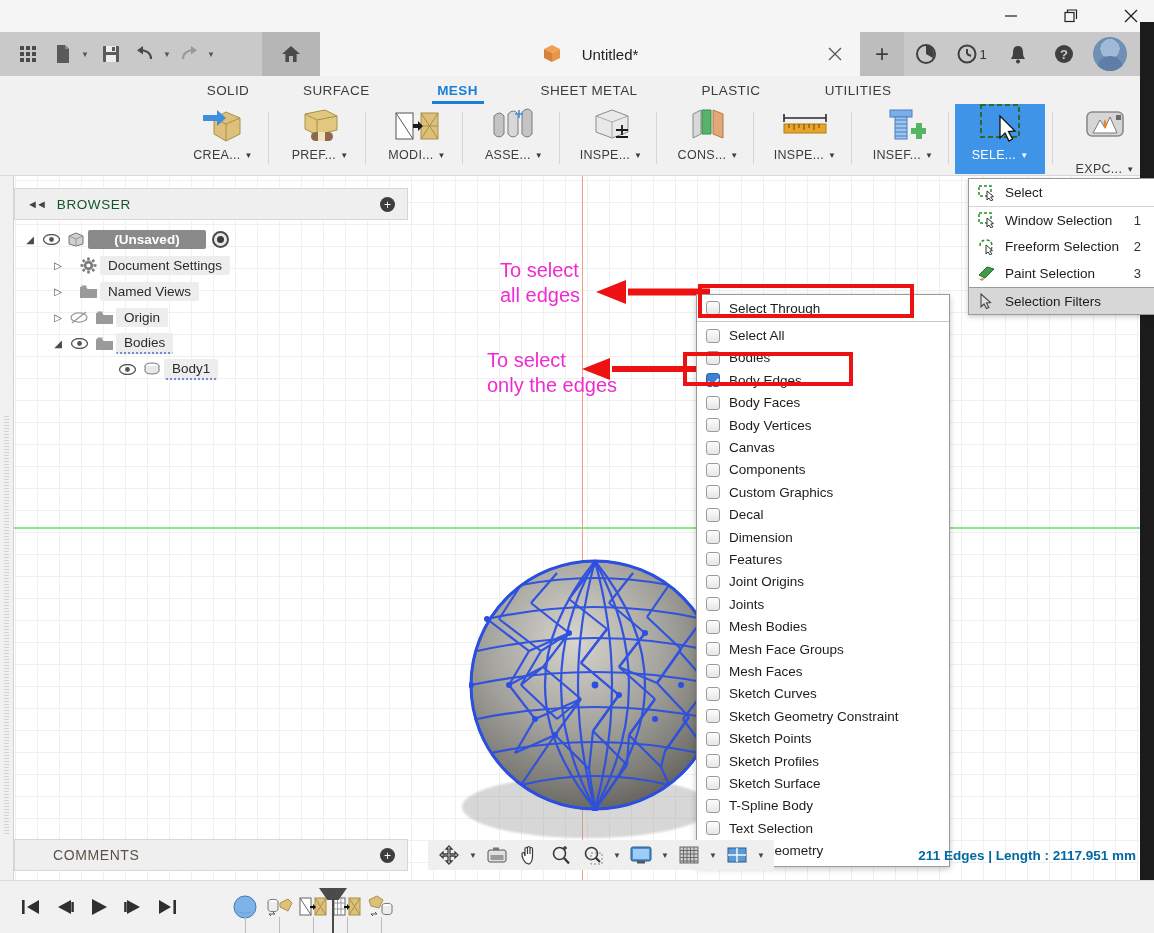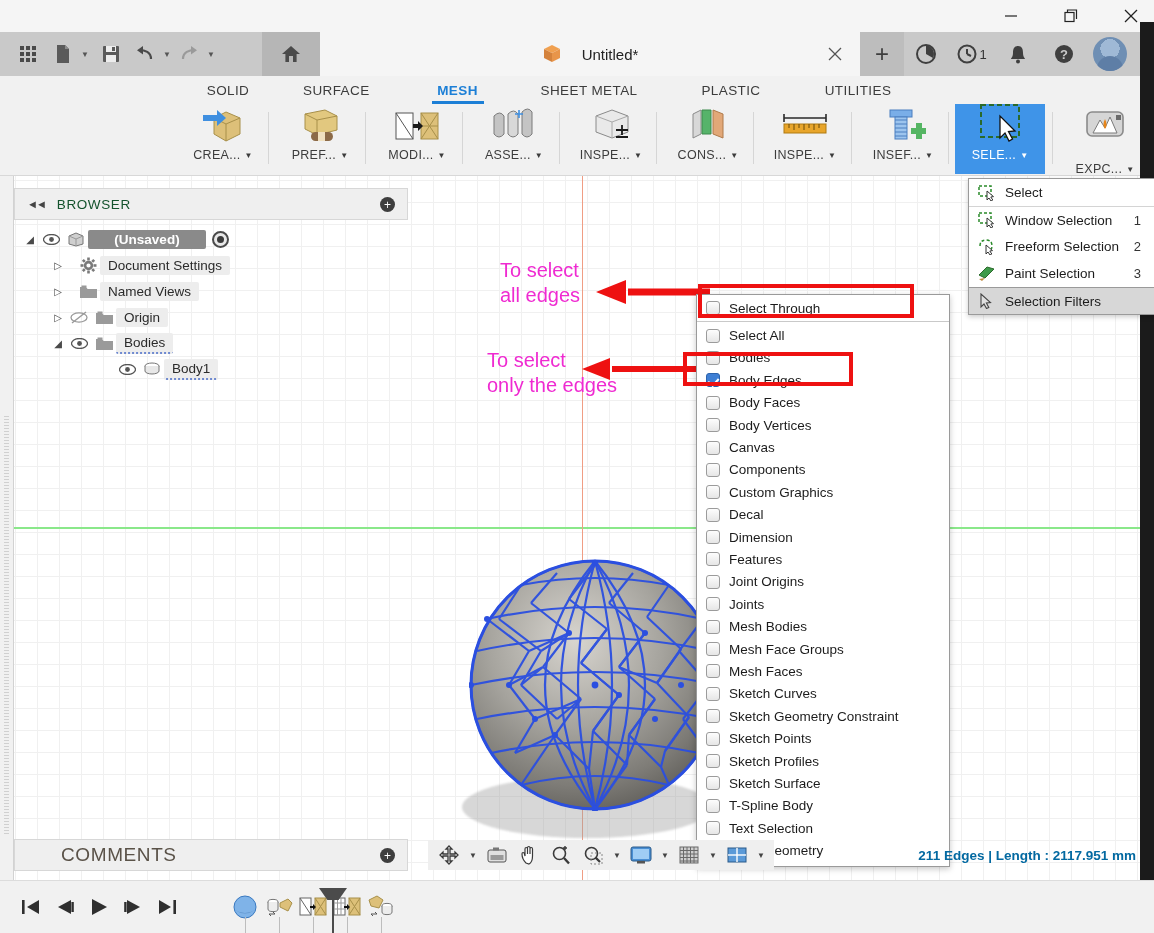--- a/index.html
+++ b/index.html
@@ -210,21 +210,21 @@
   
   .redbox { position: absolute; border: 4px solid #ee1111; }
   .arrow-svg { position: absolute; }
 
   
   .comments {
     position: absolute; left: 14px; top: 839px; width: 394px; height: 32px;
     background: #efefef; border: 1px solid #d7d7d7;
     display: flex; align-items: center; padding: 0 12px;
   }
-  .comments .ctitle { font-size: 19px; color: #5a5248; letter-spacing: .6px; margin-left: 34px;}
+  .comments .ctitle { font-size: 14px; color: #5a5248; letter-spacing: .6px; margin-left: 26px;}
   .navbar {
     position: absolute; left: 428px; top: 840px; height: 30px;
     display: flex; align-items: center; background: #efefef; padding: 0 6px; gap: 2px;
   }
   .nbtn { width: 30px; height: 30px; display: flex; align-items: center; justify-content: center; color: #3a3a3a;}
   .nbtn.cc { width: 14px; font-size: 8px; color:#444; }
   .statustext {
     position: absolute; right: 18px; top: 848px; font-size: 13.5px; font-weight: bold; color: #0369a1;
   }
   .timeline {

